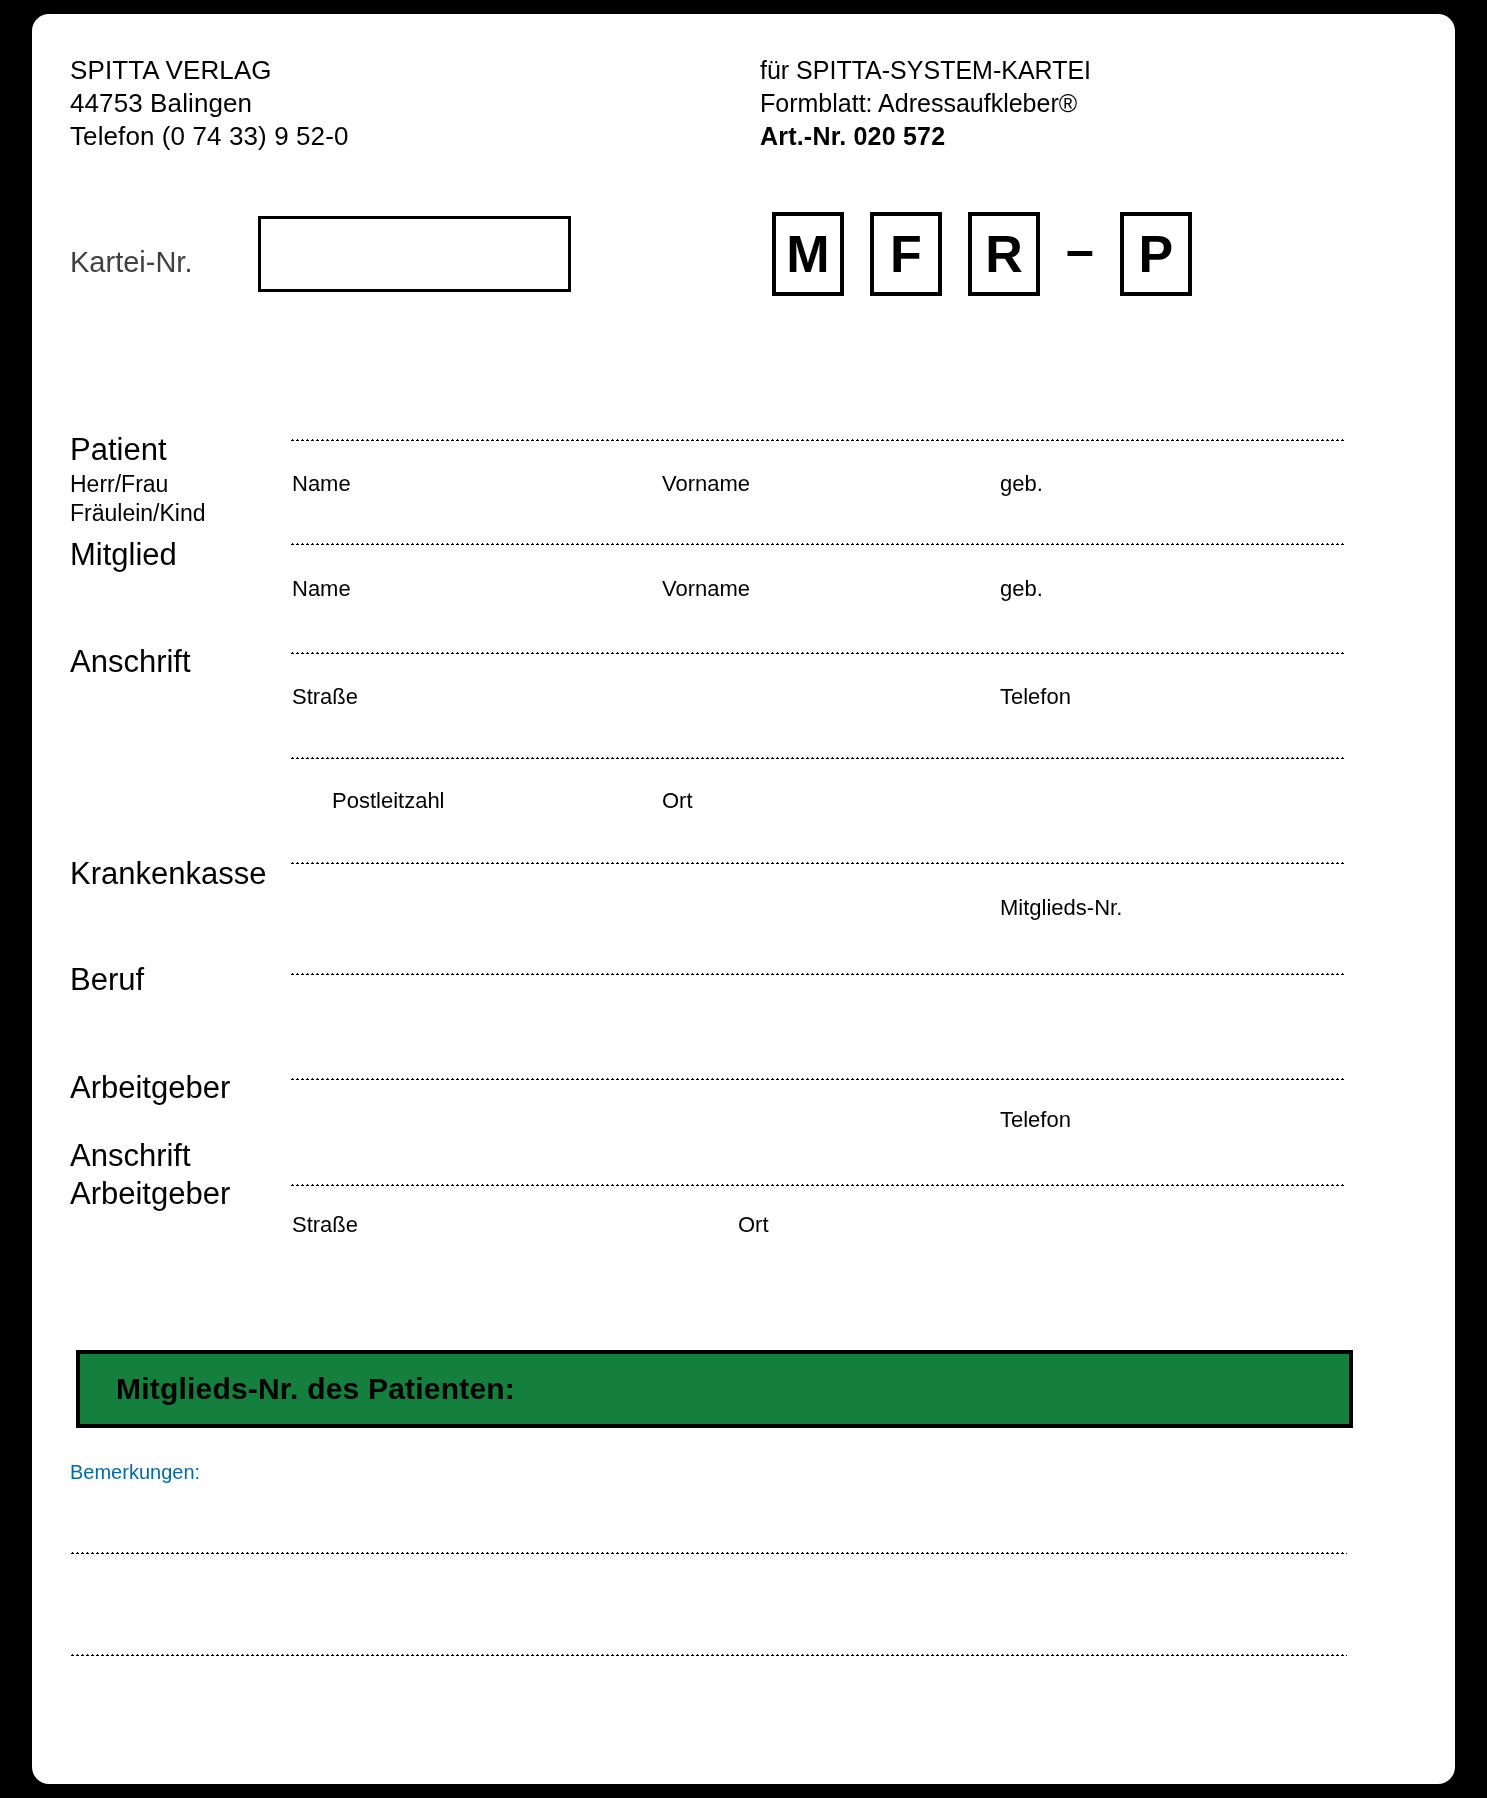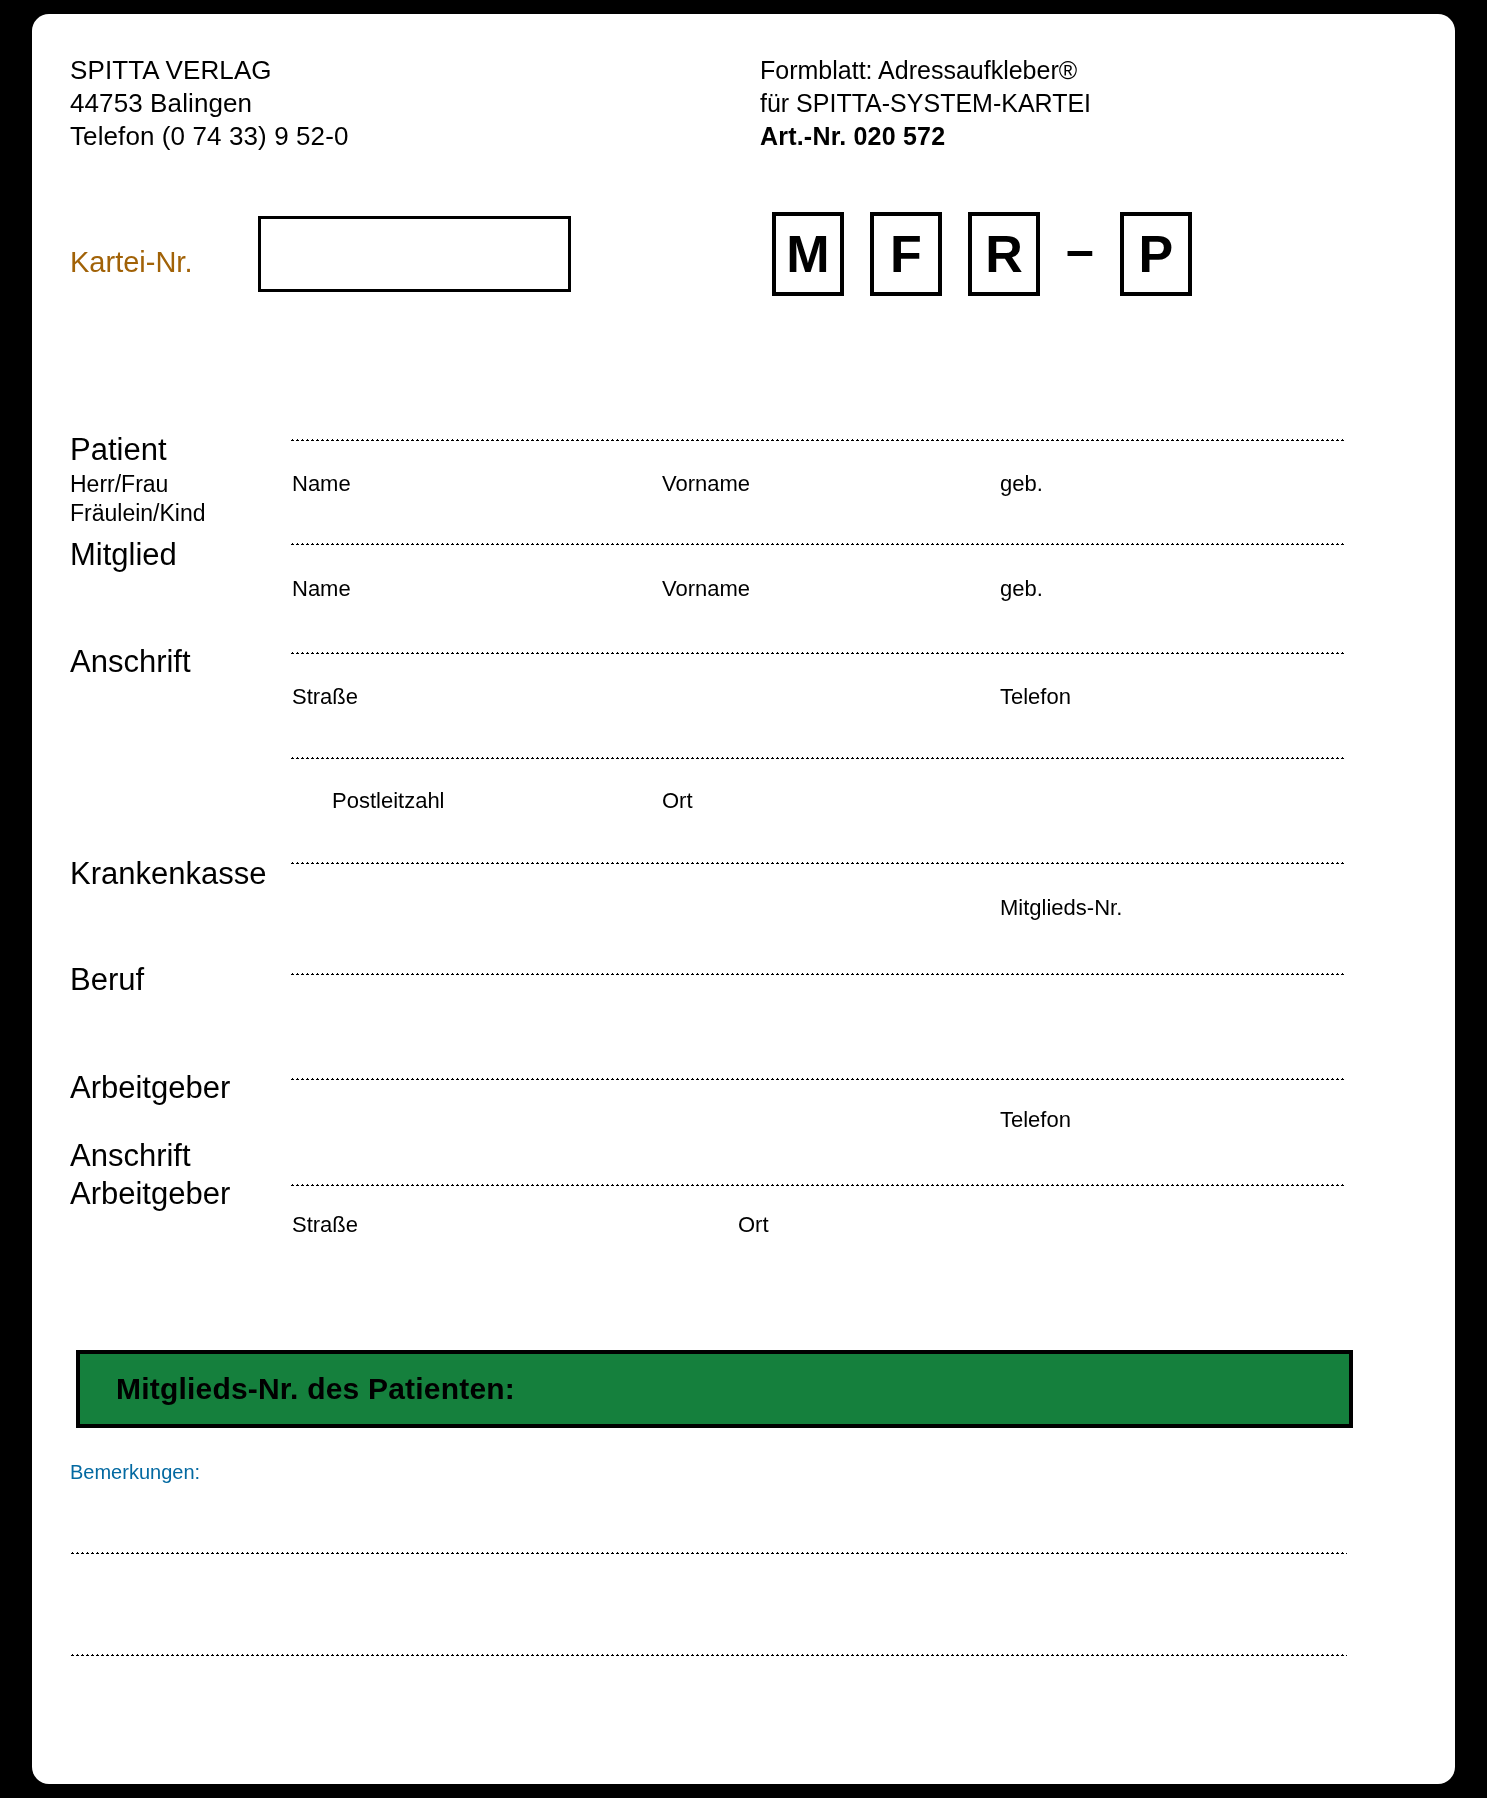--- a/index.html
+++ b/index.html
@@ -50,21 +50,21 @@
     font-weight: bold;
     letter-spacing: 0.2px;
   }
 
   
   .kartei-label {
     position: absolute;
     left: 38px;
     top: 232px;
     font-size: 29px;
-    color: #a16207;
+    color: #404040;
     white-space: nowrap;
   }
   .kartei-box {
     position: absolute;
     left: 226px;
     top: 202px;
     width: 313px;
     height: 76px;
     border: 3px solid #000;
     background: #fff;
@@ -169,22 +169,22 @@
 
 <div class="page">
 
   <div class="hdr-left">
     <div>SPITTA VERLAG</div>
     <div>44753 Balingen</div>
     <div>Telefon (0 74 33) 9 52-0</div>
   </div>
 
   <div class="hdr-right">
+    <div>für SPITTA-SYSTEM-KARTEI</div>
     <div>Formblatt: Adressaufkleber®</div>
-    <div>für SPITTA-SYSTEM-KARTEI</div>
     <div class="artnr">Art.-Nr. 020 572</div>
   </div>
 
   <div class="kartei-label">Kartei-Nr.</div>
   <div class="kartei-box"></div>
 
   <div class="mfrp">
     <div class="mfrp-box">M</div>
     <div class="mfrp-box">F</div>
     <div class="mfrp-box">R</div>

